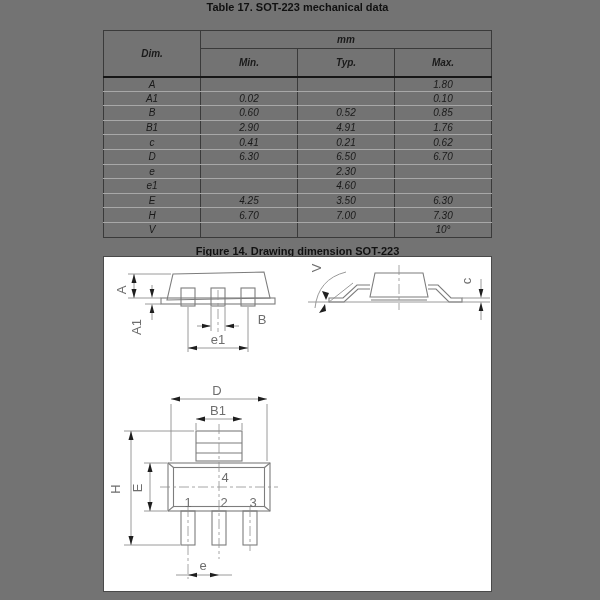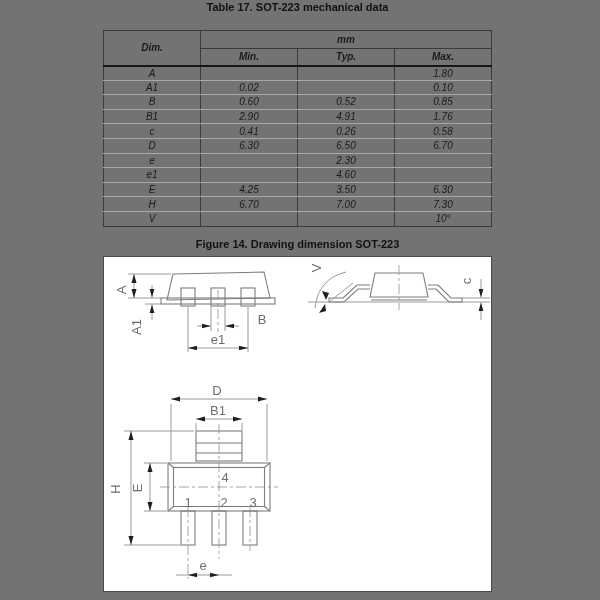--- a/index.html
+++ b/index.html
@@ -20,36 +20,36 @@
     position:relative;width:600px;height:600px;background:#737373;
     font-family:"Liberation Sans",sans-serif;color:var(--table-text);
     overflow:hidden;
   }
   .caption{
     position:absolute;left:103px;width:389px;text-align:center;
     font-size:11px;font-weight:bold;color:var(--caption-text);
     white-space:nowrap;
   }
   .caption.table-cap{top:1px;}
-  .caption.figure-cap{top:238px;}
+  .caption.figure-cap{top:245px;}
   table.mech{
     position:absolute;left:103px;top:30px;width:389px;
     border-collapse:collapse;table-layout:fixed;
     font-size:10px;color:var(--table-text);
     border:1.5px solid var(--table-border-dark);
     font-style:italic;
   }
   table.mech col{width:25%;}
   table.mech th,table.mech td{
     border:1px solid var(--table-border-dark);
     text-align:center;vertical-align:middle;padding:0;
   }
   table.mech thead th{font-weight:bold;}
   table.mech tr.h1 th{height:18px;}
-  table.mech tr.h2 th{height:17px;}
+  table.mech tr.h2 th{height:28px;}
   table.mech thead tr.h2 th,
   table.mech thead th.dim-h{border-bottom:2.5px solid var(--header-rule);}
   table.mech tbody td{
     height:14.6px;
     border-top:1px solid var(--table-border-light);
     border-bottom:1px solid var(--table-border-light);
   }
   table.mech tbody tr:last-child td{border-bottom:1px solid var(--table-border-dark);}
   .figure-frame{
     position:absolute;left:103px;top:256px;width:389px;height:336px;
@@ -108,22 +108,22 @@
         </tr>
       <tr>
           <td>B1</td>
           <td>2.90</td>
           <td>4.91</td>
           <td>1.76</td>
         </tr>
       <tr>
           <td>c</td>
           <td>0.41</td>
-          <td>0.26</td>
-          <td>0.58</td>
+          <td>0.21</td>
+          <td>0.62</td>
         </tr>
       <tr>
           <td>D</td>
           <td>6.30</td>
           <td>6.50</td>
           <td>6.70</td>
         </tr>
       <tr>
           <td>e</td>
           <td></td>

